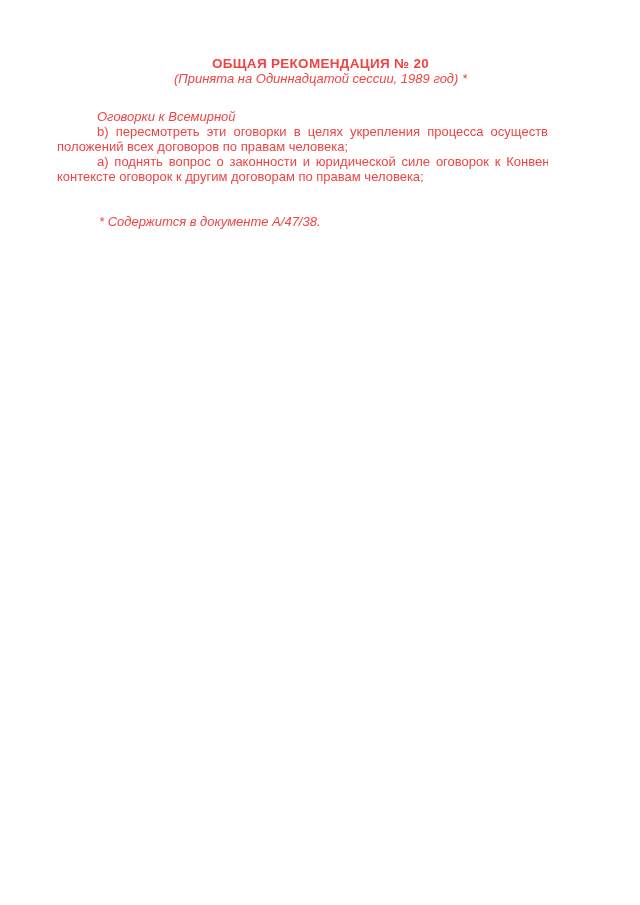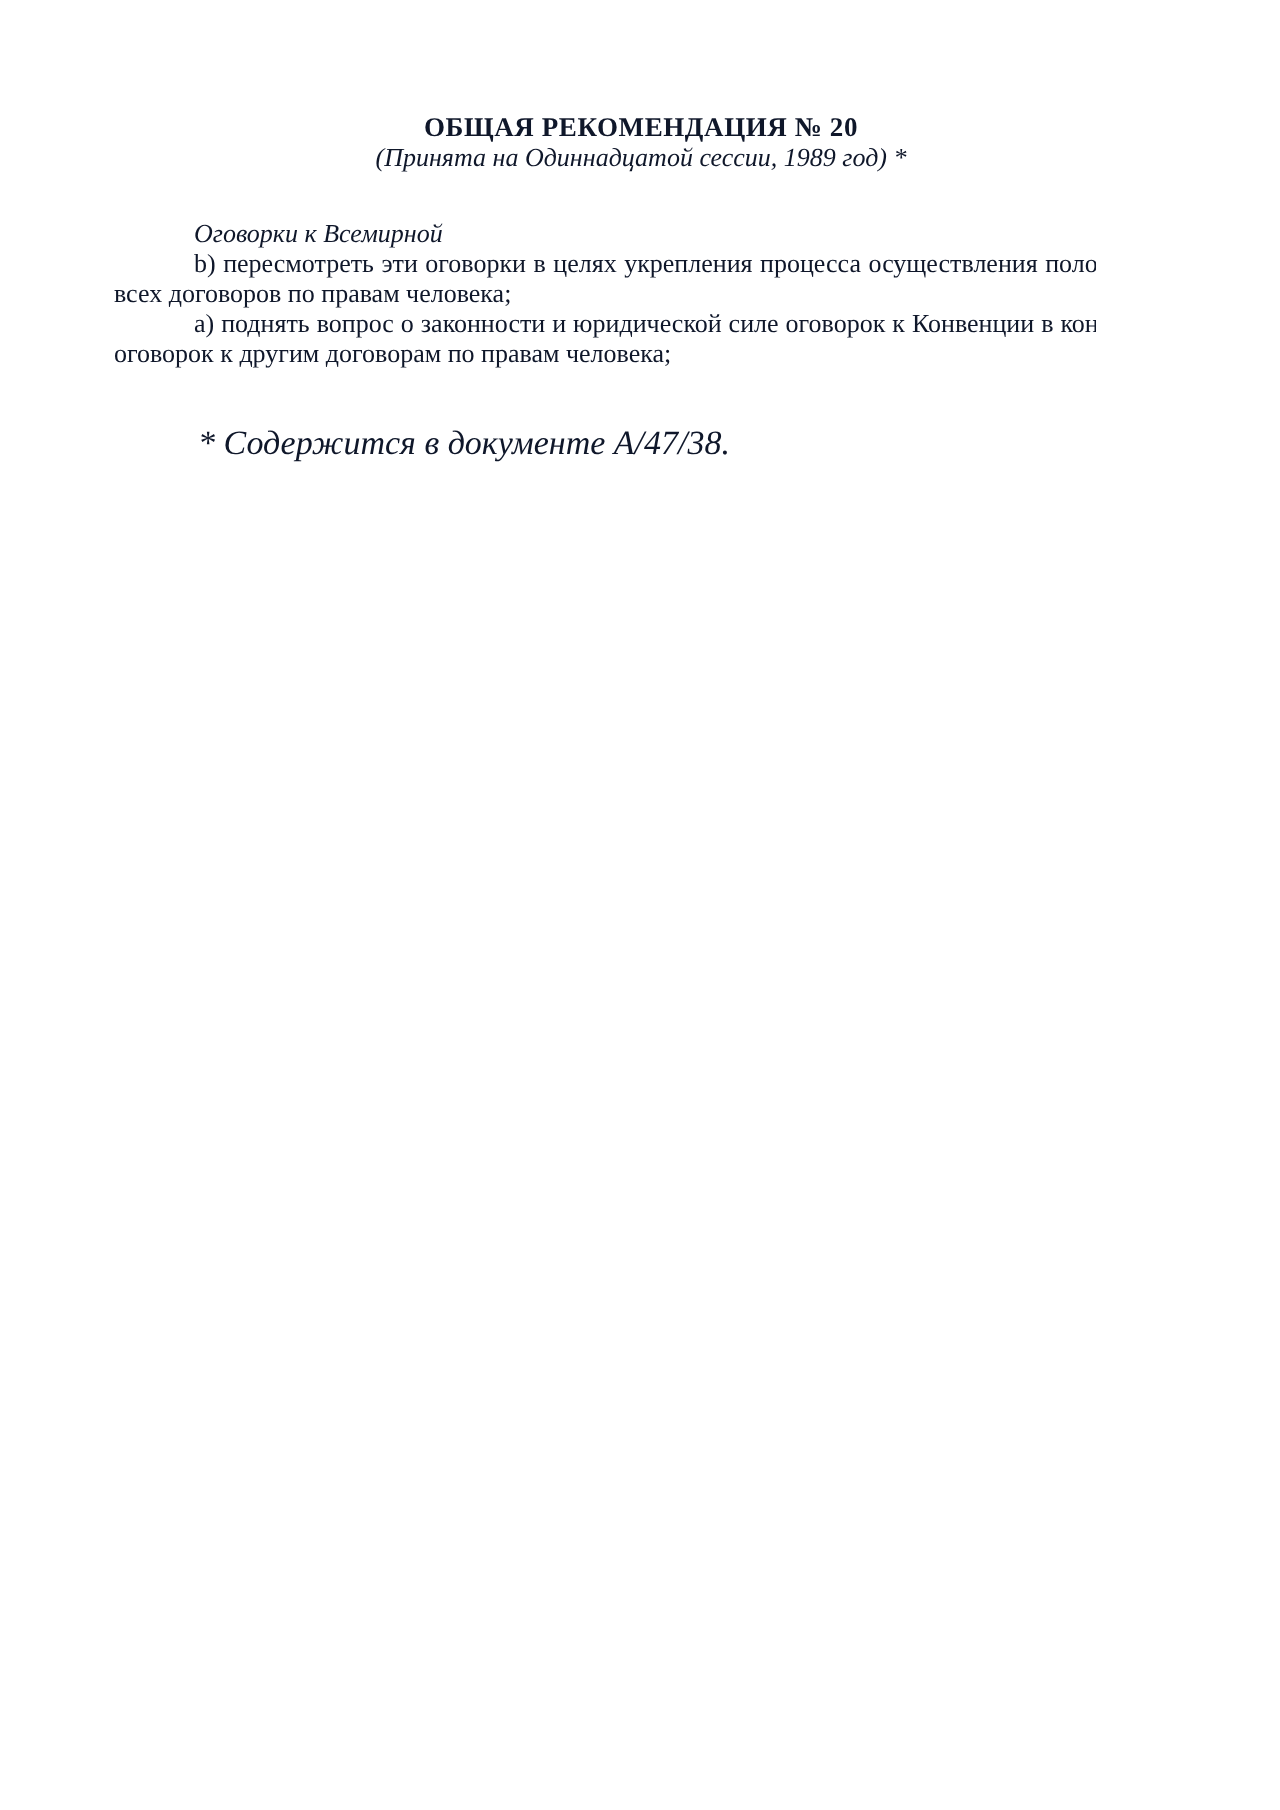--- a/index.html
+++ b/index.html
@@ -5,22 +5,22 @@
   html, body {
     margin: 0;
     padding: 0;
     background: #ffffff;
   }
   .page {
     position: relative;
     width: 548px;
     height: 905px;
     background: #ffffff;
-    font-family: Liberation Serif, serif;
-    color: #0f172a;
+    font-family: Liberation Sans, sans-serif;
+    color: #ef4444;
     overflow: hidden;
     box-sizing: border-box;
   }
   .content {
     position: absolute;
     top: 56px;
     left: 57px;
     width: 527px;
   }
   .doc-title {
@@ -49,21 +49,21 @@
     margin: 0;
   }
   .para {
     text-align: justify;
     text-indent: 40px;
     margin: 0;
   }
   .footnote {
     margin-top: 30px;
     font-style: italic;
-    font-size: 17px;
+    font-size: 13px;
     line-height: 15px;
     text-indent: 42px;
   }
 </style>
 </head>
 <body>
 
 <div class="page">
   <div class="content">
 

